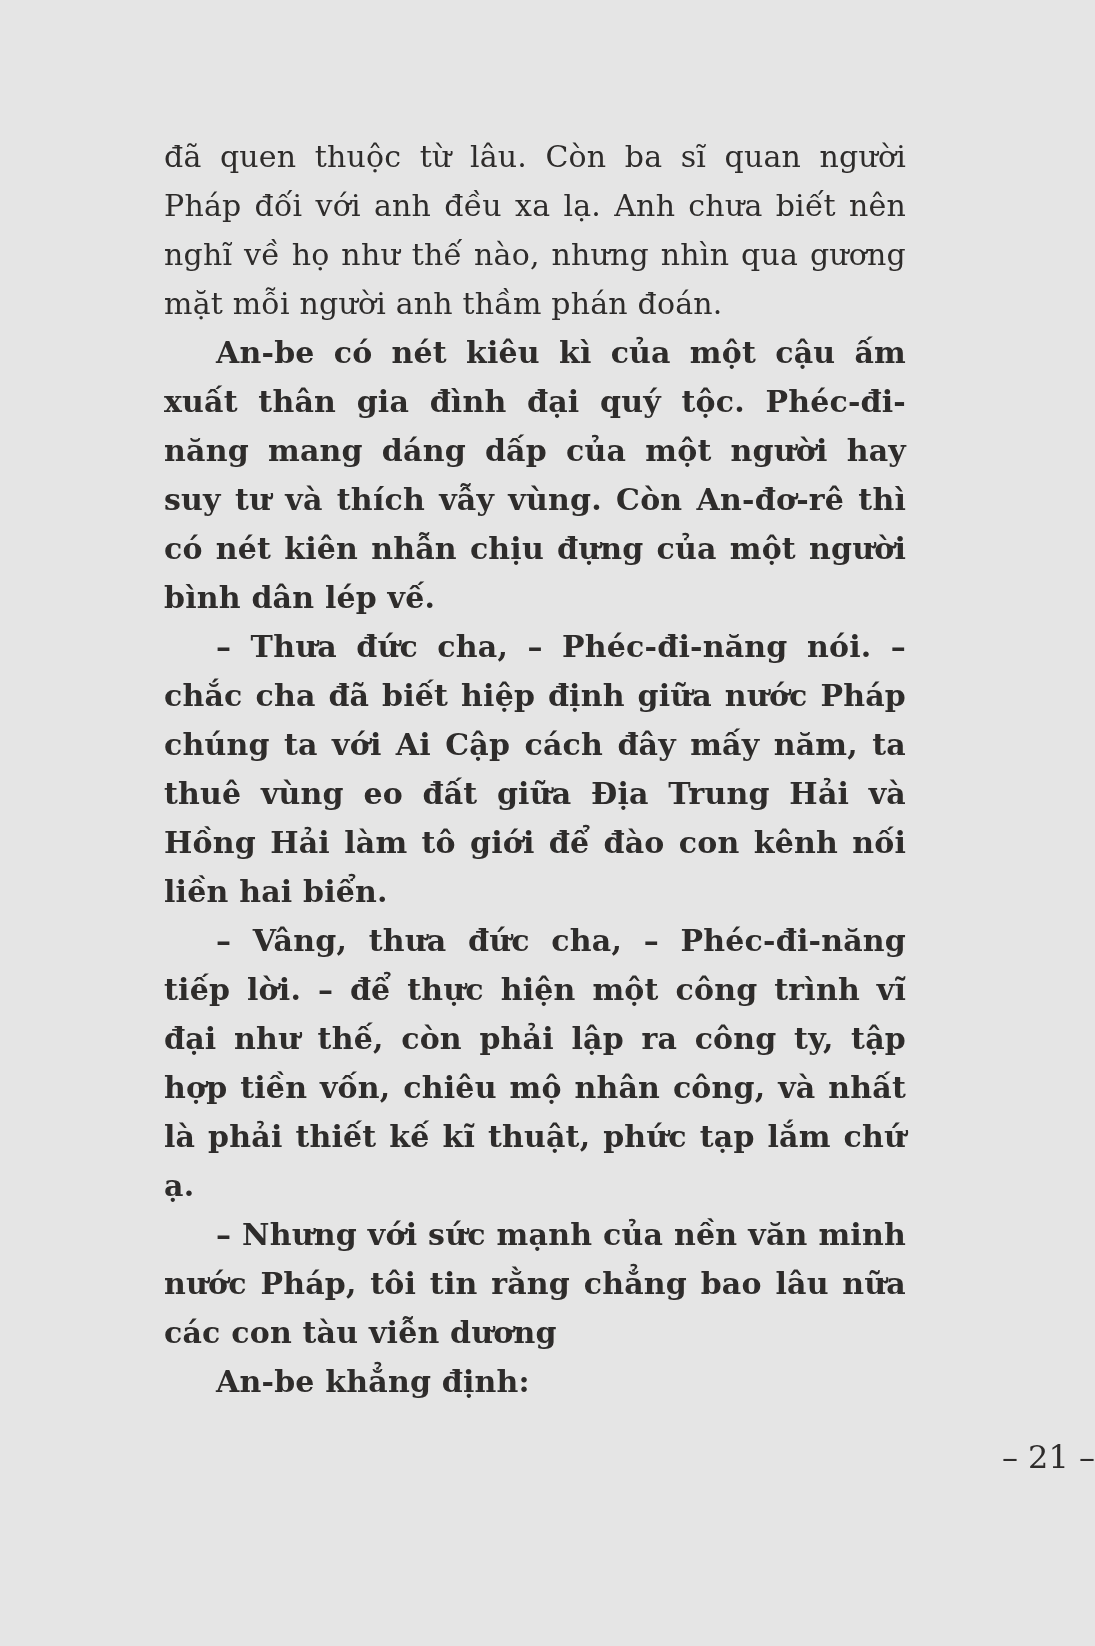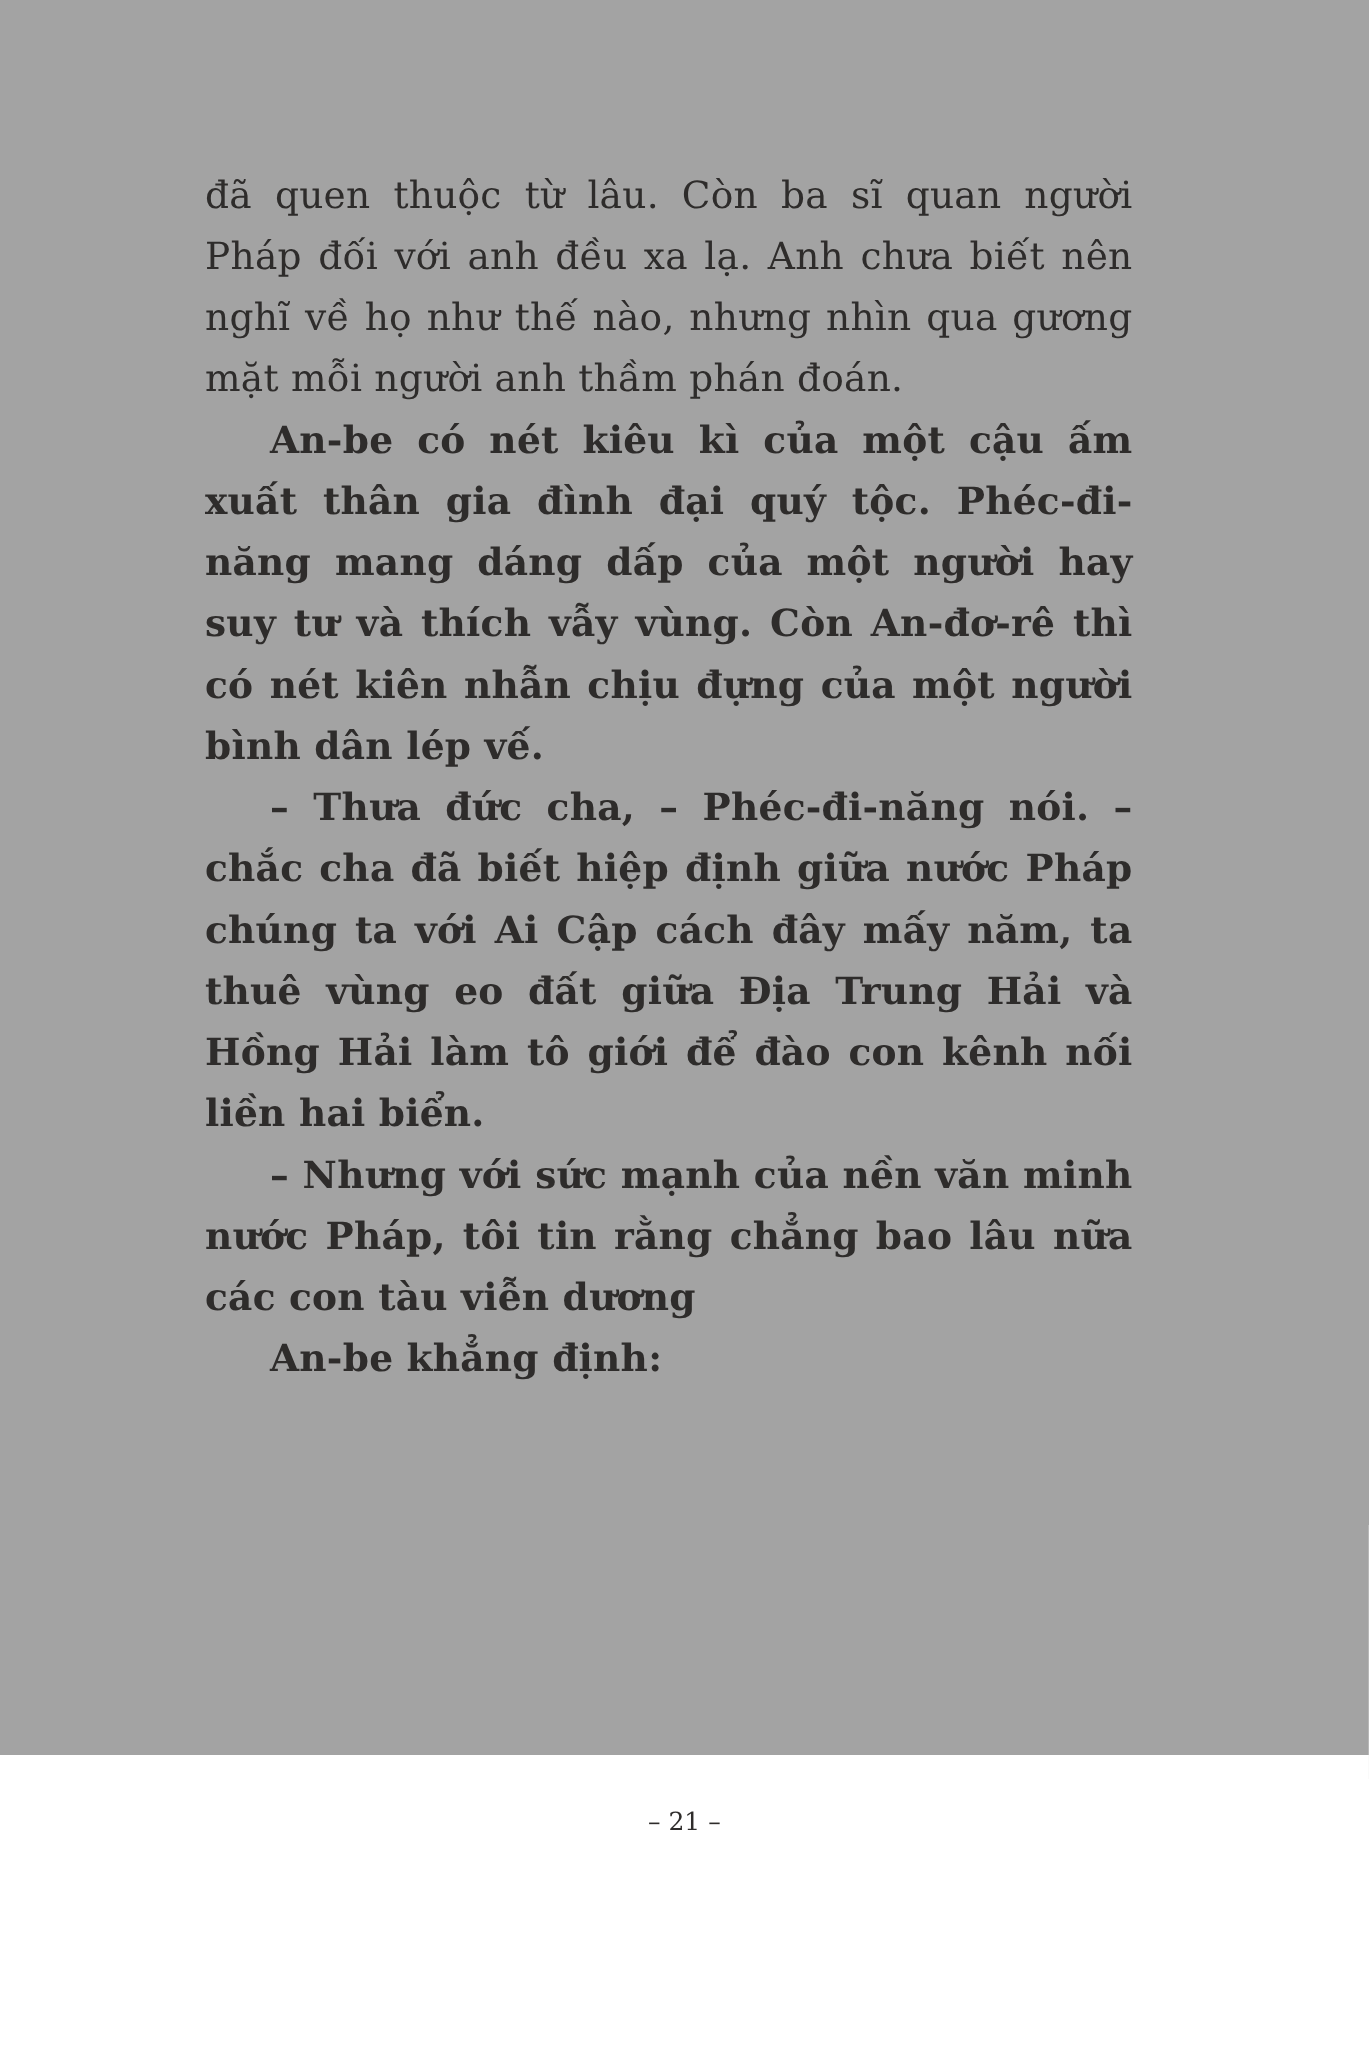--- a/index.html
+++ b/index.html
@@ -13,22 +13,22 @@
     position: relative;
     font-family: "DejaVu Serif", "Liberation Serif", serif;
     color: #2e2c2b;
     overflow: hidden;
   }
   .page {
     position: absolute;
     top: 0;
     left: 0;
     width: 1095px;
-    height: 1404px;
-    background: #a3a3a3;
+    height: 1646px;
+    background: #e5e5e5;
   }
   .text-block {
     position: absolute;
     top: 132px;
     left: 164px;
     width: 742px;
   }
   .text-block p {
     margin: 0;
     padding: 0;
@@ -40,31 +40,32 @@
   }
   .text-block p.indent {
     text-indent: 52px;
     font-weight: bold;
   }
   .page-number {
     position: absolute;
     top: 1440px;
     left: 0;
     width: 1095px;
-    text-align: center;
-    font-size: 20px;
+    text-align: right;
+    font-size: 32px;
     line-height: 34px;
     color: #2e2c2b;
   }
 </style>
 </head>
 <body>
 
 <div class="page">
   <div class="text-block">
     <p>đã quen thuộc từ lâu. Còn ba sĩ quan người Pháp đối với anh đều xa lạ. Anh chưa biết nên nghĩ về họ như thế nào, nhưng nhìn qua gương mặt mỗi người anh thầm phán đoán.</p>
     <p class="indent">An-be có nét kiêu kì của một cậu ấm xuất thân gia đình đại quý tộc. Phéc-đi-năng mang dáng dấp của một người hay suy tư và thích vẫy vùng. Còn An-đơ-rê thì có nét kiên nhẫn chịu đựng của một người bình dân lép vế.</p>
     <p class="indent">– Thưa đức cha, – Phéc-đi-năng nói. – chắc cha đã biết hiệp định giữa nước Pháp chúng ta với Ai Cập cách đây mấy năm, ta thuê vùng eo đất giữa Địa Trung Hải và Hồng Hải làm tô giới để đào con kênh nối liền hai biển.</p>
+    <p class="indent">– Vâng, thưa đức cha, – Phéc-đi-năng tiếp lời. – để thực hiện một công trình vĩ đại như thế, còn phải lập ra công ty, tập hợp tiền vốn, chiêu mộ nhân công, và nhất là phải thiết kế kĩ thuật, phức tạp lắm chứ ạ.</p>
     <p class="indent">– Nhưng với sức mạnh của nền văn minh nước Pháp, tôi tin rằng chẳng bao lâu nữa các con tàu viễn dương</p>
     <p class="indent">An-be khẳng định:</p>
   </div>
   <div class="page-number">– 21 –</div>
 </div>
 
 </body></html>

